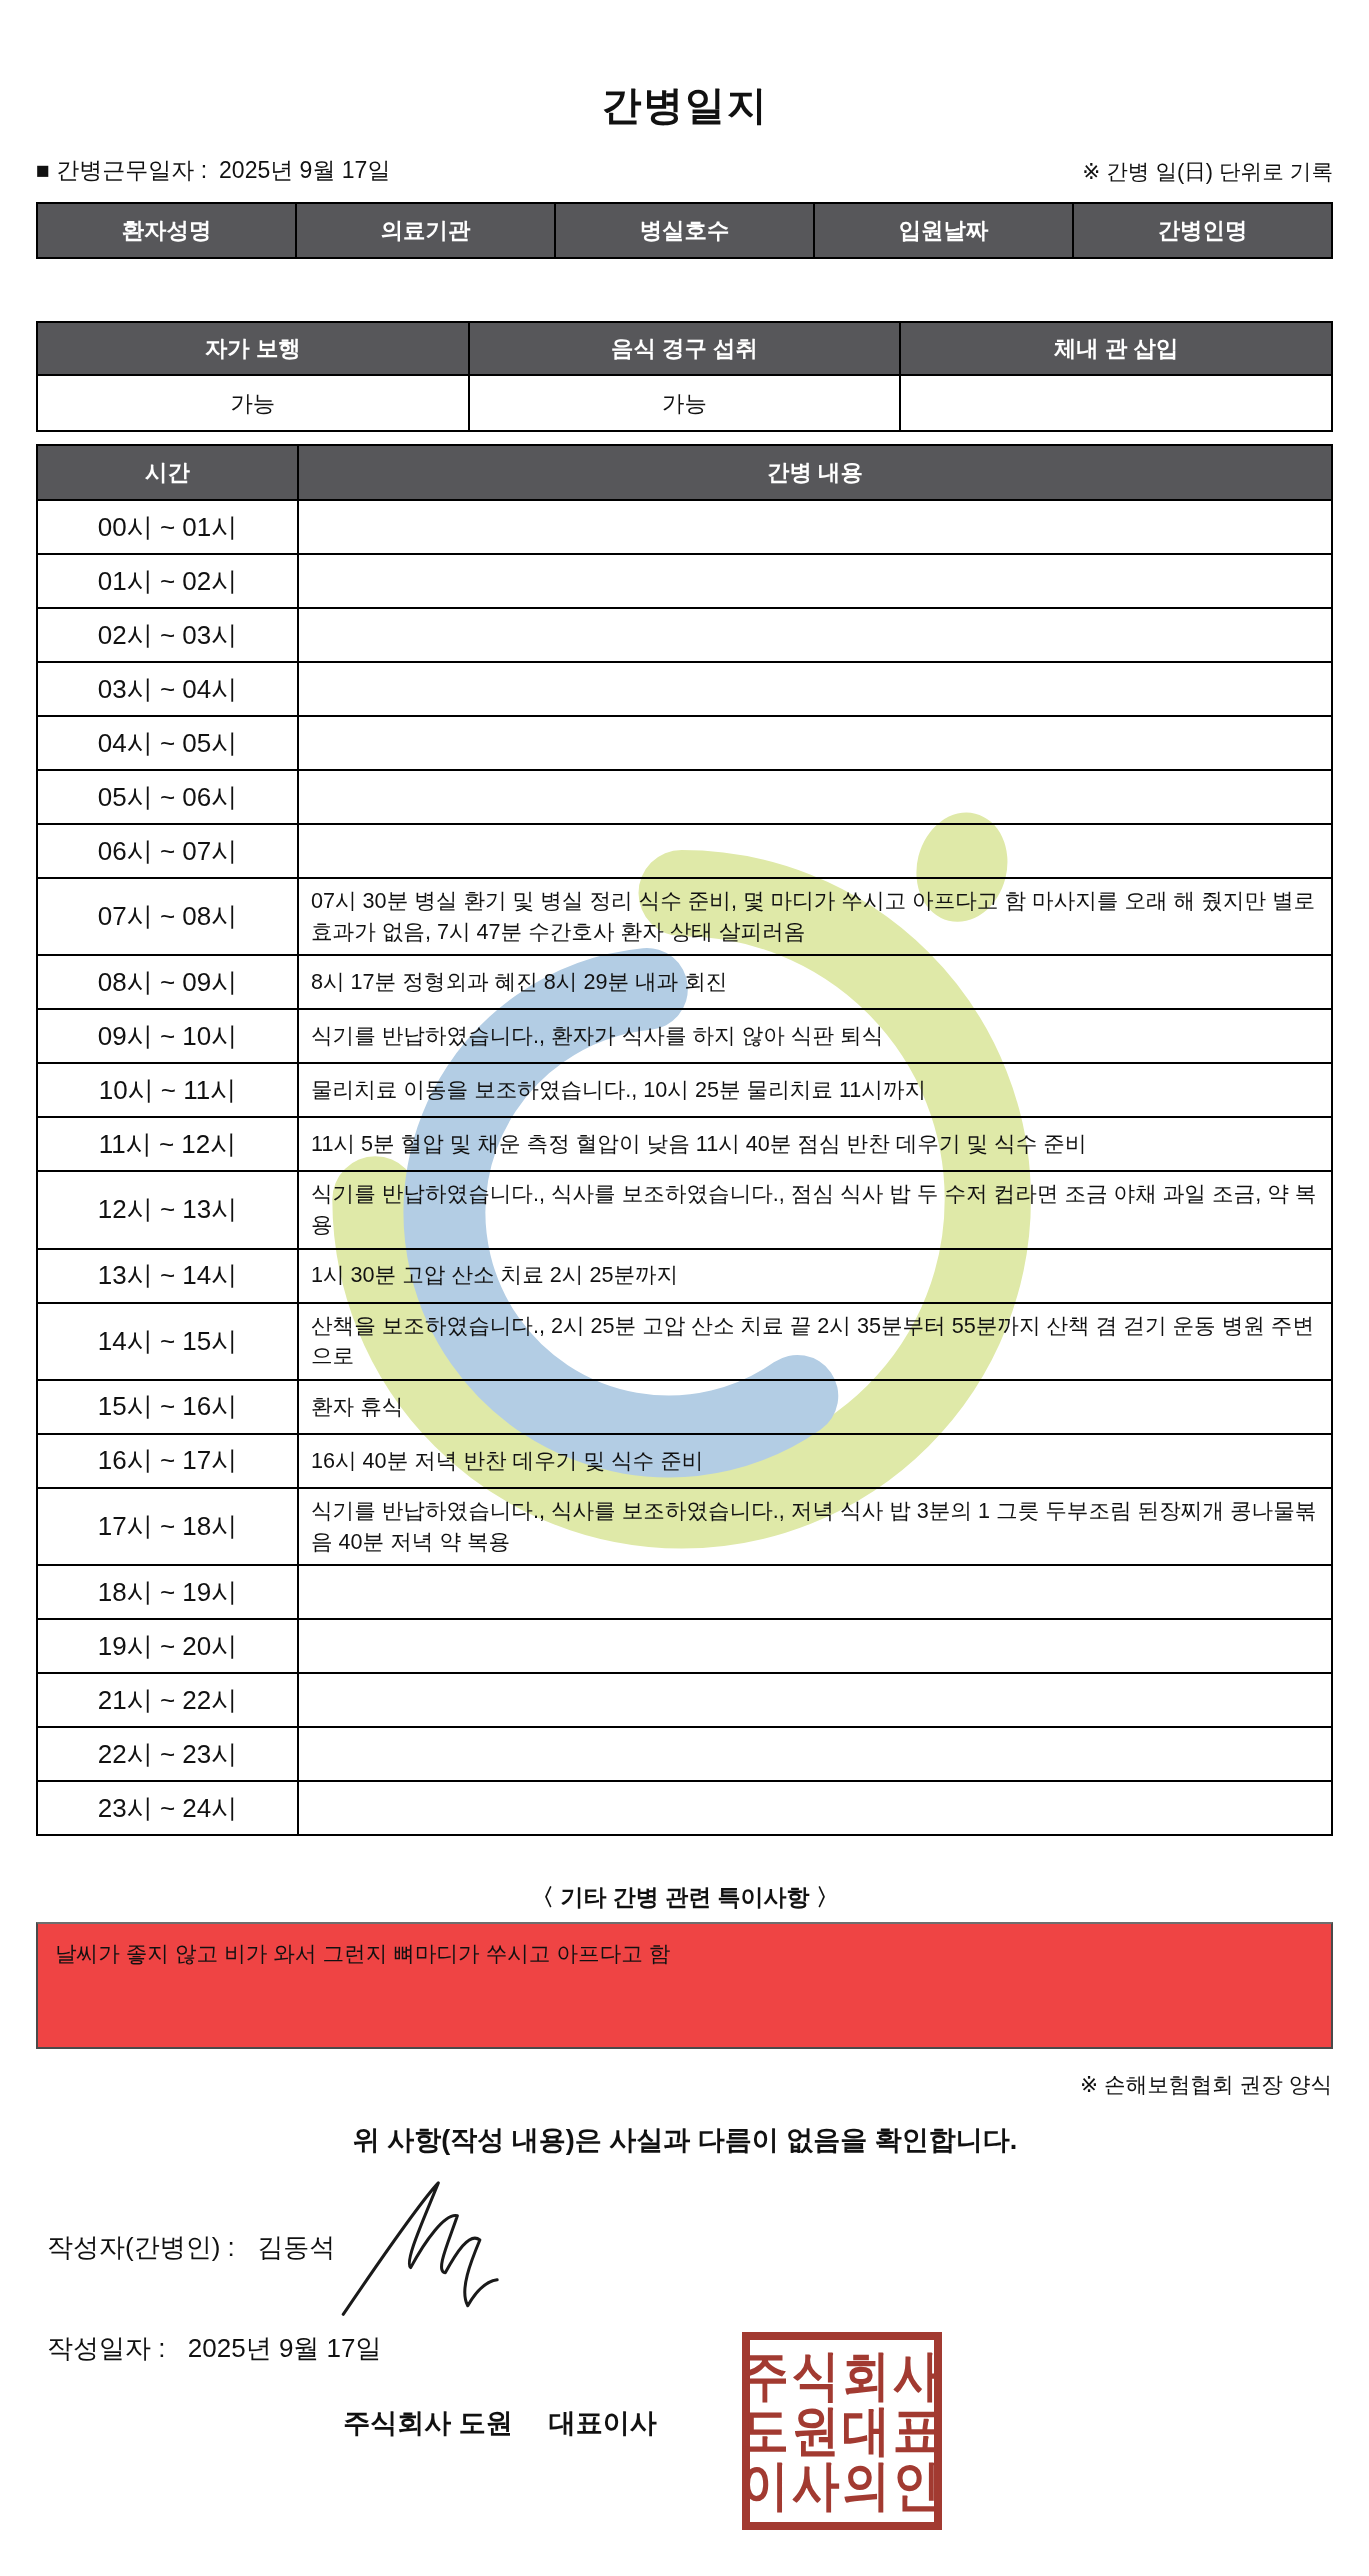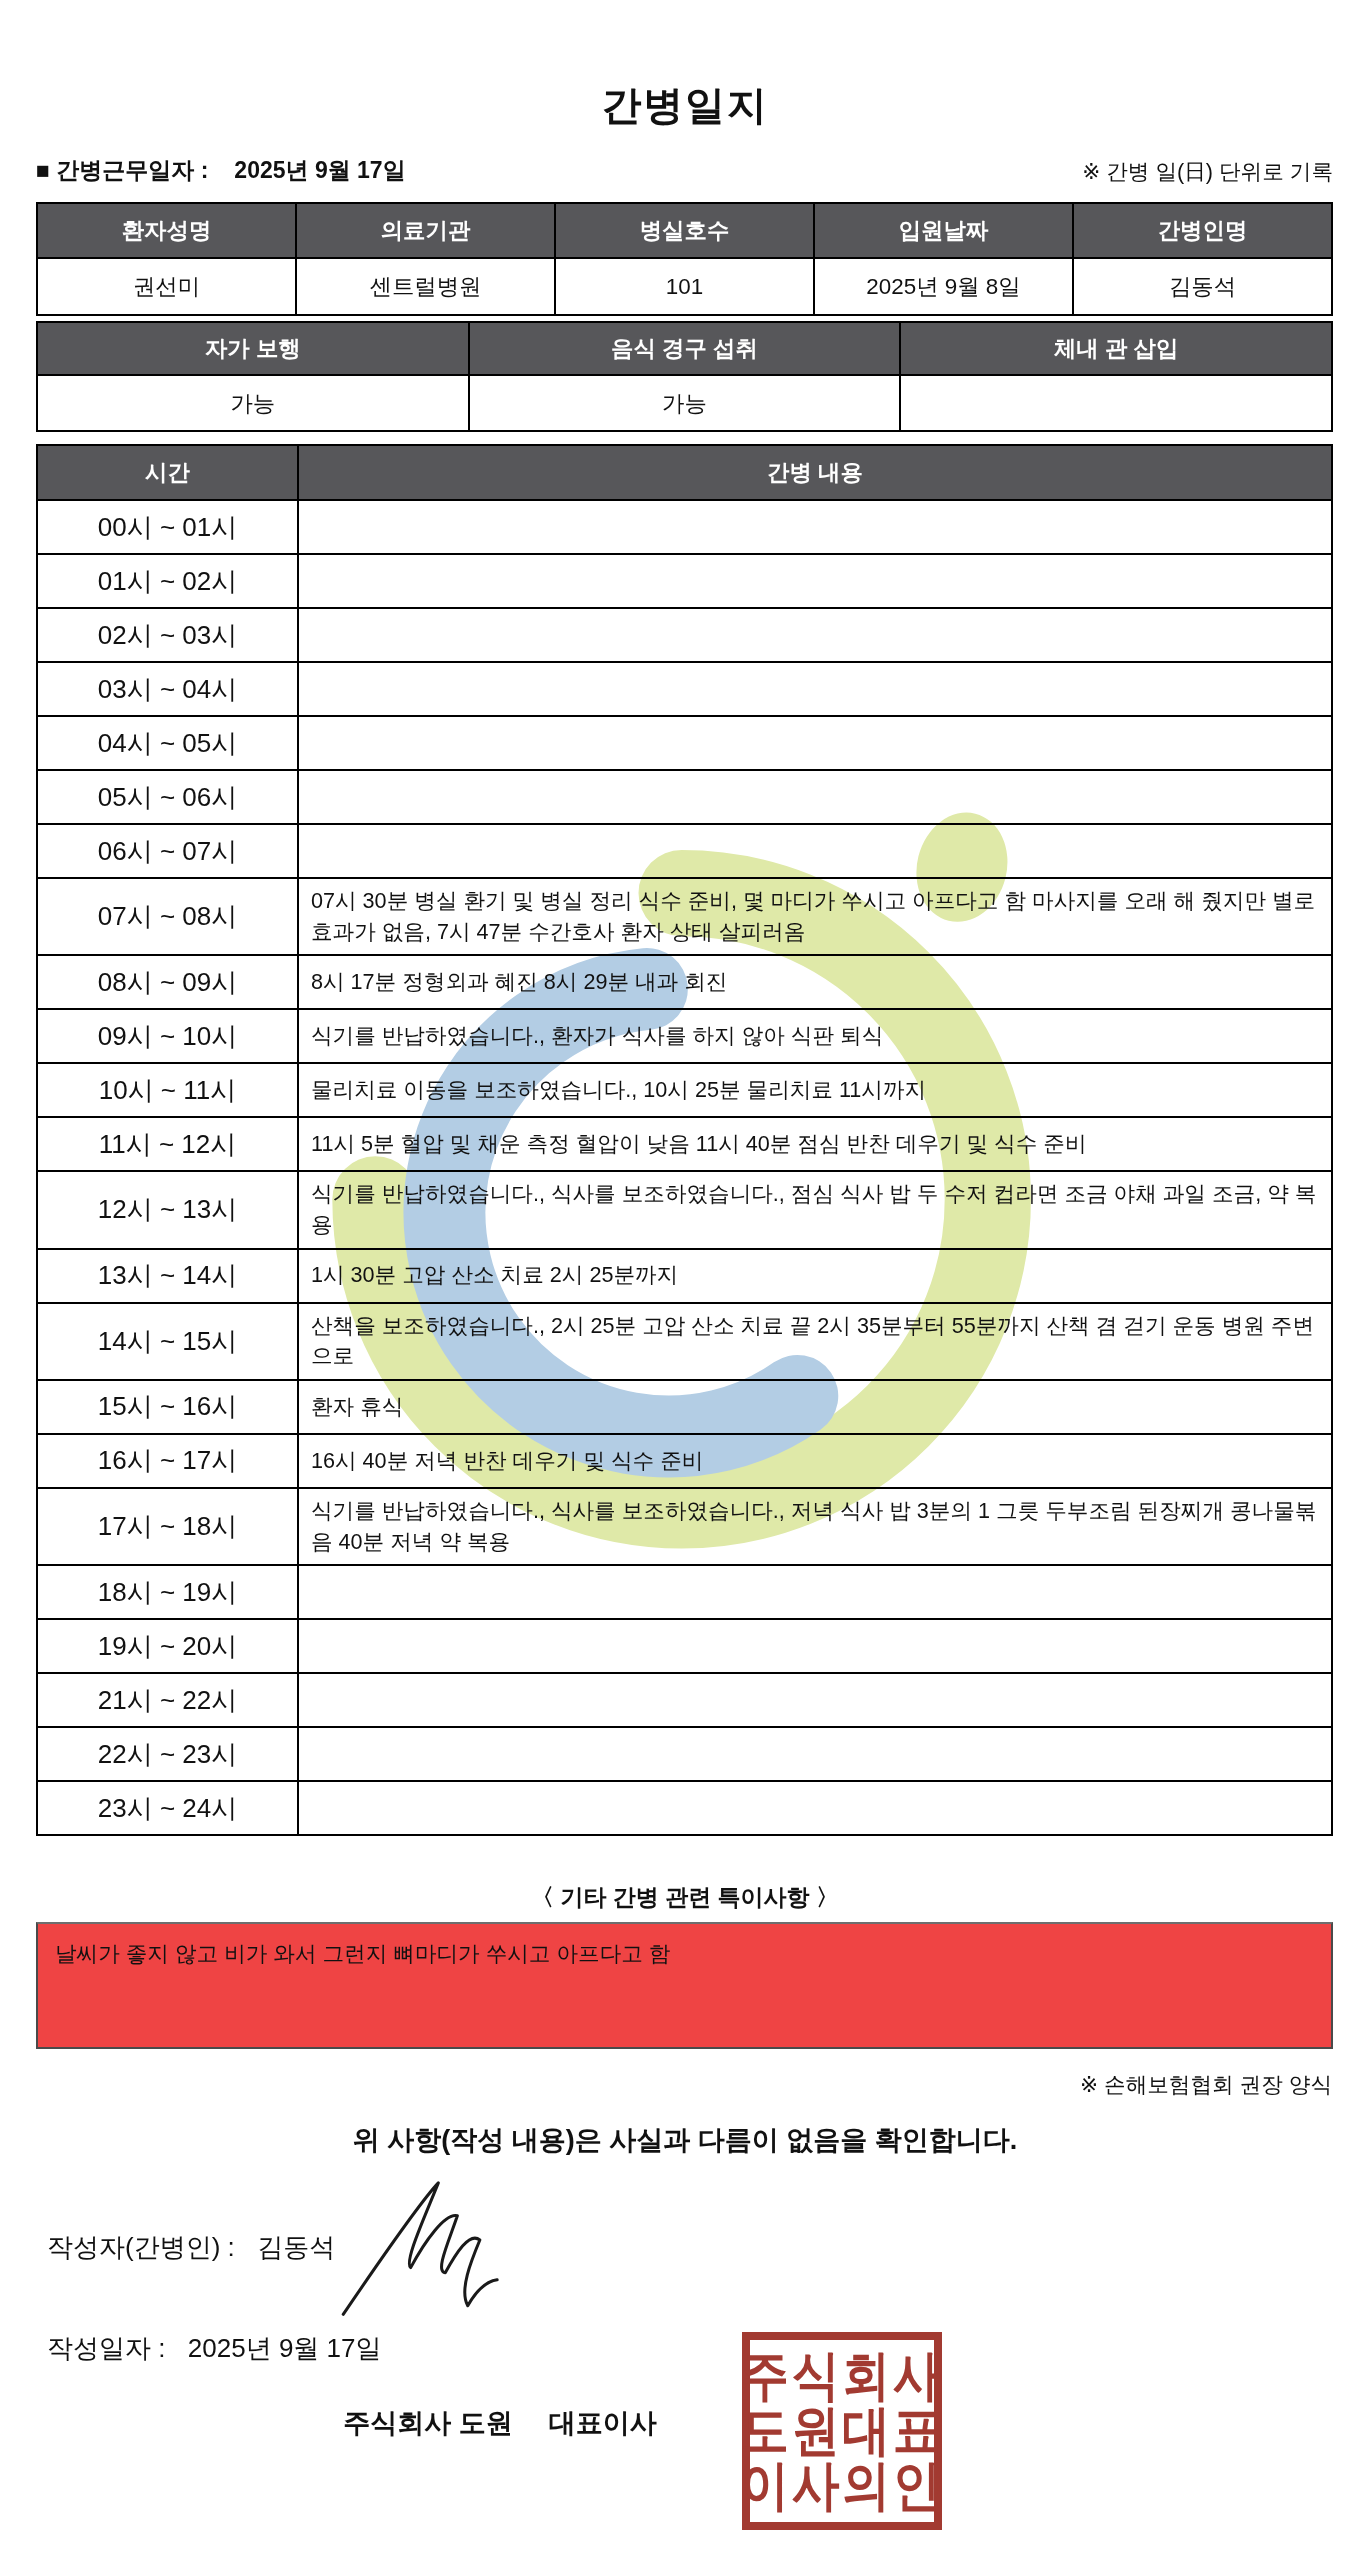--- a/index.html
+++ b/index.html
@@ -10,21 +10,21 @@
   
   .watermark { position:absolute; left:259px; top:768px; width:828px; height:828px; z-index:0; }
 
   .content { position:absolute; inset:0; z-index:1; }
 
   .doc-title { position:absolute; top:62px; left:0; width:100%; text-align:center;
                font-size:40px; font-weight:900; letter-spacing:1.7px;margin-top:16px; }
 
   .meta-row { position:absolute; top:155px; left:36px; width:1297px;
               display:flex; justify-content:space-between; align-items:flex-end; }
-  .meta-left { font-size:23px; font-weight:700; display:flex; gap:26px; align-items:baseline; }
+  .meta-left { font-size:23px; font-weight:400; display:flex; gap:12px; align-items:baseline; }
   .meta-right { font-size:21.6px; }
 
   table.grid { border-collapse:collapse; table-layout:fixed; position:absolute; left:36px; width:1297px; background:transparent; }
   table.grid th, table.grid td { border:2.6px solid #000; }
   table.grid th { background:#57575a; color:#fff; font-weight:700; font-size:22.4px; text-align:center; }
   table.grid td { font-size:22.4px; text-align:center; background:transparent; }
 
   #patient-table { top:202px; }
   #patient-table th { height:55px; }
   #patient-table td { height:57px; }
@@ -94,27 +94,20 @@
 
     <table class="grid" id="patient-table">
       <tbody>
           <tr>
             <th>환자성명</th>
             <th>의료기관</th>
             <th>병실호수</th>
             <th>입원날짜</th>
             <th>간병인명</th>
           </tr>
-      <tr>
-            <td>권선미</td>
-            <td>센트럴병원</td>
-            <td>101</td>
-            <td>2025년 9월 8일</td>
-            <td>김동석</td>
-          </tr>
     </tbody>
       </table>
 
     <table class="grid" id="status-table">
       <tbody>
           <tr>
             <th>자가 보행</th>
             <th>음식 경구 섭취</th>
             <th>체내 관 삽입</th>
           </tr>

